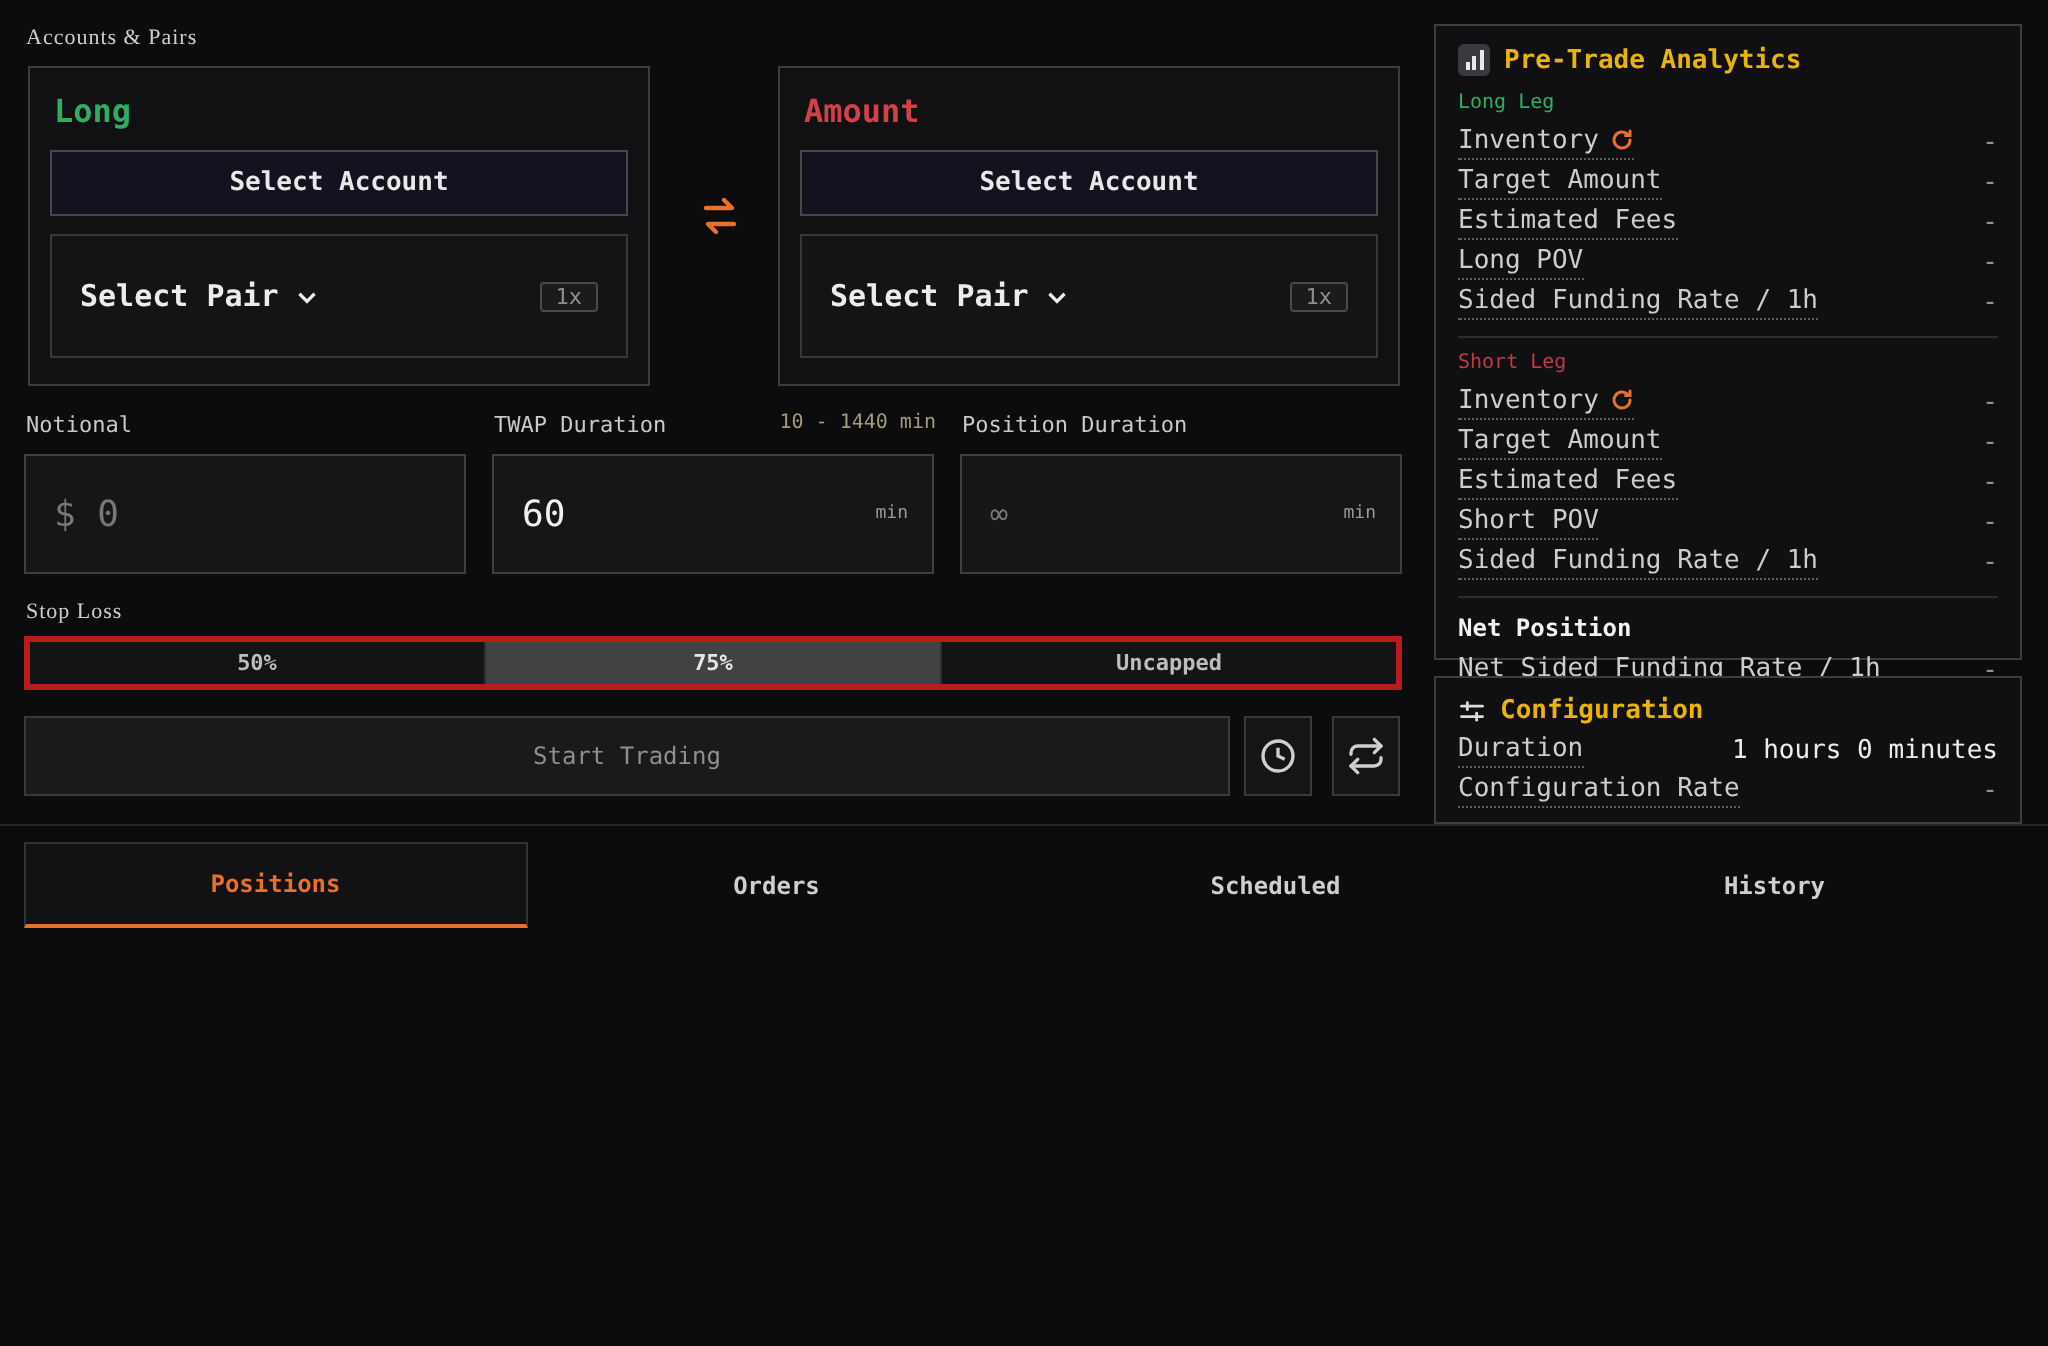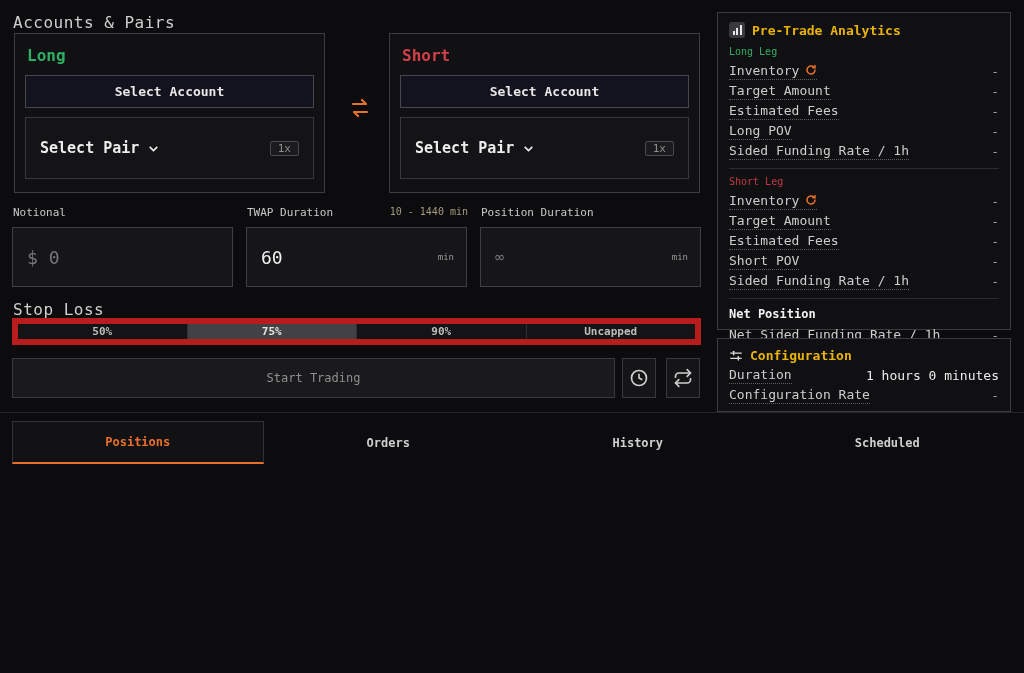--- a/index.html
+++ b/index.html
@@ -3,21 +3,21 @@
 <meta charset="utf-8">
 <style>
   * { margin:0; padding:0; box-sizing:border-box; }
   body { background:#000; }
   .app {
     position:relative; width:1024px; height:673px;
     background:#0c0c0e; overflow:hidden;
     font-family:"DejaVu Sans Mono","Liberation Mono",monospace;
     color:#d6d6d6;
   }
-  .sec-label { position:absolute; font-size:16px; color:#cfcfcf; letter-spacing:0.5px; }
+  .sec-label { position:absolute; font-size:11px; color:#cfcfcf; letter-spacing:0.5px;font-family:Liberation Serif, serif; }
 
   
   .side-panel {
     position:absolute; top:33px; width:311px; height:160px;
     background:#111113; border:1px solid #3d3d40; padding:10px;
   }
   .side-title { font-size:16px; font-weight:bold; margin:2px 0 10px 2px; }
   .long-title { color:#2fae63; }
   .short-title { color:#d2404a; }
   .select-account {
@@ -45,21 +45,21 @@
     background:#161618; border:1px solid #3f3f42; display:flex; align-items:center;
   }
   .input-box input {
     flex:1; background:transparent; border:none; outline:none;
     font-family:inherit; font-size:18px; color:#f0f0f0; padding:0 14px; width:100%;
   }
   .input-box input::placeholder { color:#77777a; }
   .unit-suffix { font-size:9px; color:#9a9a9a; padding-right:12px; }
 
   
-  .sl-group { position:absolute; left:12px; top:318px; width:689px; height:27px; display:flex; border:6px solid #b91c1c; background:#141416; }
+  .sl-group { position:absolute; left:12px; top:318px; width:689px; height:27px; display:flex; border:3px solid #b91c1c; background:#141416; }
   .sl-opt {
     flex:1; display:flex; align-items:center; justify-content:center;
     font-size:11px; font-weight:bold; color:#bdbdbd; cursor:pointer;
     border-right:1px solid #2e2e30; background:transparent; font-family:inherit; border-top:none; border-bottom:none; border-left:none;
   }
   .sl-opt:last-child { border-right:none; }
   .sl-opt.selected { background:#424244; color:#e6e6e6; }
 
   
   .start-btn {
@@ -129,21 +129,21 @@
   </div>
 
   <div class="swap-mid">
     <svg width="24" height="24" viewBox="0 0 24 24" fill="none" stroke="#e8702a" stroke-width="2.2" stroke-linecap="round" stroke-linejoin="round">
       <polyline points="14 4 18 8 5 8"></polyline>
         <polyline points="10 20 6 16 19 16"></polyline>
     </svg>
   </div>
 
   <div class="side-panel" style="left:389px;">
-    <div class="side-title short-title">Short</div>
+    <div class="side-title short-title">Amount</div>
     <button class="select-account">Select Account</button>
     <div class="select-pair">
       <span class="pair-label">
         <span>Select Pair</span>
         <svg width="13" height="13" viewBox="0 0 24 24" fill="none" stroke="#ececec" stroke-width="3">
             <polyline points="5 9 12 16 19 9"></polyline>
           </svg>
       </span>
       <span class="lev-badge">1x</span>
     </div>
@@ -163,21 +163,20 @@
   </div>
   <div class="input-box" style="left:480px;">
     <input style="font-size: 15px;" placeholder="∞">
     <span class="unit-suffix">min</span>
   </div>
 
   <div class="sec-label" style="left:13px; top:300px;">Stop Loss</div>
   <div class="sl-group">
     <button class="sl-opt">50%</button>
     <button class="sl-opt selected">75%</button>
-    <button class="sl-opt">90%</button>
     <button class="sl-opt">Uncapped</button>
   </div>
 
   <button class="start-btn">Start Trading</button>
   <div class="icon-btn" style="left:622px;">
     <svg width="20" height="20" viewBox="0 0 24 24" fill="none" stroke="#cfcfcf" stroke-width="2">
         <circle cx="12" cy="12" r="9"></circle>
         <polyline points="12 7 12 12 16 14"></polyline>
       </svg>
   </div>
@@ -188,22 +187,22 @@
         <polyline points="7 22 3 18 7 14"></polyline>
         <path d="M21 13v1a4 4 0 0 1-4 4H3"></path>
       </svg>
   </div>
 
   <div class="h-divider"></div>
 
   <div class="tabs">
     <button class="tab active">Positions</button>
     <button class="tab">Orders</button>
+    <button class="tab">Scheduled</button>
     <button class="tab">History</button>
-    <button class="tab">Scheduled</button>
   </div>
 
 
   <div class="r-panel analytics">
     <div class="r-header">
       <span class="chart-ico">
           <i style="height:4px"></i>
           <i style="height:7px"></i>
           <i style="height:10px"></i>
         </span>

